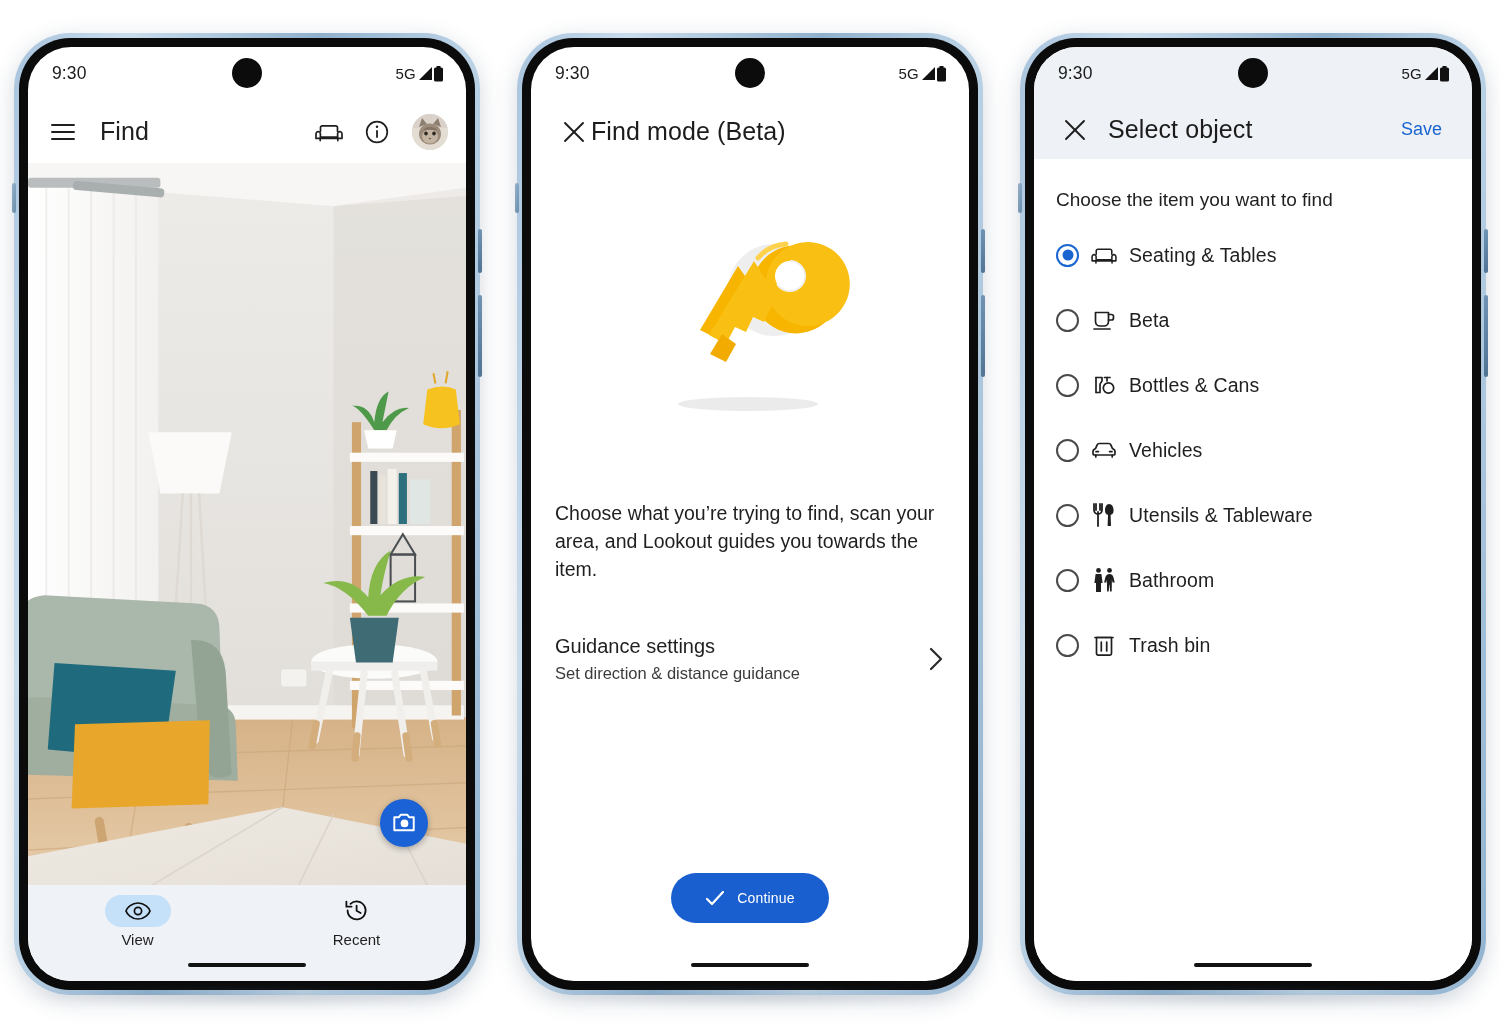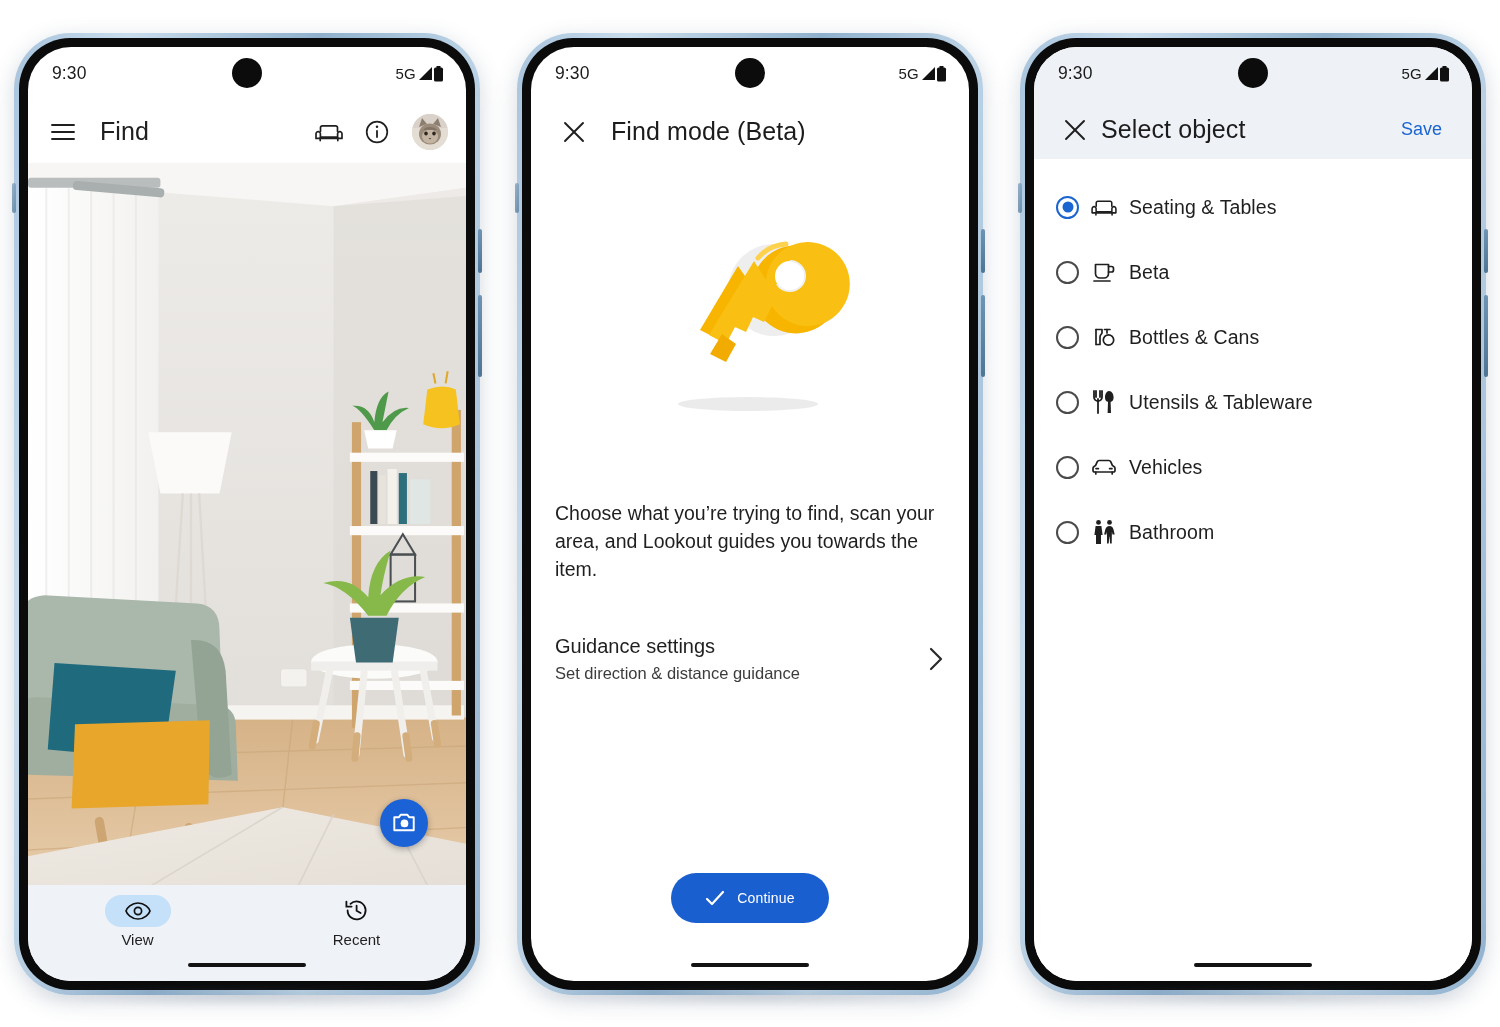--- a/index.html
+++ b/index.html
@@ -171,21 +171,21 @@
   .navlabel { font-size: 15px; color: #1f1f1f; }
   .gesturebar {
     position: absolute; left: 50%; bottom: 14px; transform: translateX(-50%);
     width: 118px; height: 4px; border-radius: 3px; background: #121212;
   }
 
   
   .topbar2 {
     flex: 0 0 auto;
     height: 62px;
-    display: flex; align-items: center; gap: 20px;
+    display: flex; align-items: center; 
     padding: 0 26px;
     box-sizing: border-box;
     background: #fff;
   }
   .topbar2 .title2 { font-size: 25px; color: #1c1c1c; letter-spacing: .1px; }
   .p2body {
     flex: 1 1 auto;
     display: flex; flex-direction: column;
     padding: 0 22px;
     box-sizing: border-box;
@@ -229,21 +229,21 @@
     font-family: inherit;
     letter-spacing: .2px;
     cursor: pointer;
   }
 
   
   .topbar3 {
     flex: 0 0 auto;
     height: 58px;
     background: #eef1f6;
-    display: flex; align-items: center; gap: 9px;
+    display: flex; align-items: center; gap: 16px;
     padding: 0 24px;
     box-sizing: border-box;
   }
   .topbar3 .title3 { font-size: 25px; color: #1c1c1c; flex: 1; letter-spacing:.1px; }
   .savebtn {
     font-size: 18px; color: #1a65d0; font-weight: 500;
     background: none; border: none; font-family: inherit; cursor: pointer;
   }
   .p3body { flex: 1 1 auto; background: #fff; padding-top: 16px; }
   .choose {
@@ -649,20 +649,21 @@
                 <line x1="2" y1="2" x2="20" y2="20"></line>
                   <line x1="20" y1="2" x2="2" y2="20"></line>
               </g>
             </svg>
           </div>
           <div class="title3">Select object</div>
           <button class="savebtn">Save</button>
         </div>
 
         <div class="p3body">
+          <div class="choose">Choose the item you want to find</div>
 
           <div class="optrow">
             <div class="radio sel"></div>
             <div class="opticon">
               <svg width="26" height="22" viewBox="0 0 28 24">
                 <g fill="none" stroke="#1f1f1f" stroke-width="1.7" stroke-linejoin="round" stroke-linecap="round">
                   <path d="M5.5 11.2V7.6a1.8 1.8 0 0 1 1.8-1.8h13.4a1.8 1.8 0 0 1 1.8 1.8v3.6"></path>
                   <path d="M3.2 11.6a2.2 2.2 0 0 1 2.2 2.2v3.4h17.2v-3.4a2.2 2.2 0 0 1 2.2-2.2 2.2 2.2 0 0 1 2.2 2.2v4.6H1v-4.6a2.2 2.2 0 0 1 2.2-2.2z"></path>
                   <line x1="5.2" y1="18.2" x2="5.2" y2="20.6"></line>
                     <line x1="22.8" y1="18.2" x2="22.8" y2="20.6"></line>
@@ -699,63 +700,77 @@
                   <circle cx="16.5" cy="15" r="5.2"></circle>
                 </g>
               </svg>
             </div>
             <div class="optlabel">Bottles &amp; Cans</div>
           </div>
 
           <div class="optrow">
             <div class="radio"></div>
             <div class="opticon">
-              <svg width="24" height="26" viewBox="0 0 24 26">
-                <g stroke="#1f1f1f" stroke-width="1.8" stroke-linecap="round" fill="none">
-                  <line x1="4" y1="2" x2="4" y2="8"></line>
-                    <line x1="8" y1="2" x2="8" y2="8"></line>
-                  <path d="M2 2v6a4 4 0 0 0 8 0V2"></path>
-                  <line x1="6" y1="10" x2="6" y2="24"></line>
-                </g>
-                <path d="M17 2c3 0 4.6 3 4.6 6.4 0 2.4-1.2 4-3 4.4l.4 11.2h-3.4l.4-11.2c-1.8-.4-3-2-3-4.4C13 5 14.6 2 17 2z" fill="#1f1f1f"></path>
-              </svg>
-            </div>
-            <div class="optlabel">Utensils &amp; Tableware</div>
-          </div>
-
-          <div class="optrow">
-            <div class="radio"></div>
-            <div class="opticon">
               <svg width="26" height="20" viewBox="0 0 26 20">
                 <g fill="none" stroke="#1f1f1f" stroke-width="1.7" stroke-linejoin="round" stroke-linecap="round">
                   <path d="M2 13.5v-2.2c0-.8.4-1.5 1.1-1.9l1.4-.8 1.8-4a2 2 0 0 1 1.8-1.1h9.8a2 2 0 0 1 1.8 1.1l1.8 4 1.4.8c.7.4 1.1 1.1 1.1 1.9v2.2a1.5 1.5 0 0 1-1.5 1.5H3.5A1.5 1.5 0 0 1 2 13.5z"></path>
                   <line x1="5" y1="11.6" x2="7.4" y2="11.6"></line>
                   <line x1="18.6" y1="11.6" x2="21" y2="11.6"></line>
                   <line x1="4.8" y1="15" x2="4.8" y2="17"></line>
                   <line x1="21.2" y1="15" x2="21.2" y2="17"></line>
                 </g>
               </svg>
             </div>
             <div class="optlabel">Vehicles</div>
+          </div>
+
+          <div class="optrow">
+            <div class="radio"></div>
+            <div class="opticon">
+              <svg width="24" height="26" viewBox="0 0 24 26">
+                <g stroke="#1f1f1f" stroke-width="1.8" stroke-linecap="round" fill="none">
+                  <line x1="4" y1="2" x2="4" y2="8"></line>
+                    <line x1="8" y1="2" x2="8" y2="8"></line>
+                  <path d="M2 2v6a4 4 0 0 0 8 0V2"></path>
+                  <line x1="6" y1="10" x2="6" y2="24"></line>
+                </g>
+                <path d="M17 2c3 0 4.6 3 4.6 6.4 0 2.4-1.2 4-3 4.4l.4 11.2h-3.4l.4-11.2c-1.8-.4-3-2-3-4.4C13 5 14.6 2 17 2z" fill="#1f1f1f"></path>
+              </svg>
+            </div>
+            <div class="optlabel">Utensils &amp; Tableware</div>
           </div>
 
           <div class="optrow">
             <div class="radio"></div>
             <div class="opticon">
               <svg width="24" height="26" viewBox="0 0 24 26">
                 <g fill="#1f1f1f">
                   <circle cx="6.5" cy="3.4" r="2.4"></circle>
                   <path d="M3.6 7h5.8l1.2 9H9v9H4v-9H2.4z"></path>
                   <circle cx="17.5" cy="3.4" r="2.4"></circle>
                   <path d="M17.5 7c2.4 0 3.4 1.4 4 3.6l1.2 5h-2.2l-.6-3-.2 12h-1.6l-.6-7h-.2l-.6 7h-1.6l-.2-12-.6 3h-2.2l1.2-5C14.1 8.4 15.1 7 17.5 7z"></path>
                 </g>
               </svg>
             </div>
             <div class="optlabel">Bathroom</div>
           </div>
 
+          <div class="optrow">
+            <div class="radio"></div>
+            <div class="opticon">
+              <svg width="22" height="24" viewBox="0 0 22 24">
+                <g fill="none" stroke="#1f1f1f" stroke-width="1.7" stroke-linejoin="round" stroke-linecap="round">
+                  <path d="M3.5 4.5h15v16a1.6 1.6 0 0 1-1.6 1.6H5.1a1.6 1.6 0 0 1-1.6-1.6z"></path>
+                  <line x1="2" y1="4.5" x2="20" y2="4.5"></line>
+                  <line x1="8.3" y1="9" x2="8.3" y2="18"></line>
+                  <line x1="13.7" y1="9" x2="13.7" y2="18"></line>
+                </g>
+              </svg>
+            </div>
+            <div class="optlabel">Trash bin</div>
+          </div>
         </div>
         <div class="gesturebar"></div>
       </div>
     </div>
   </div>
 
 </div>
 
 </body></html>

